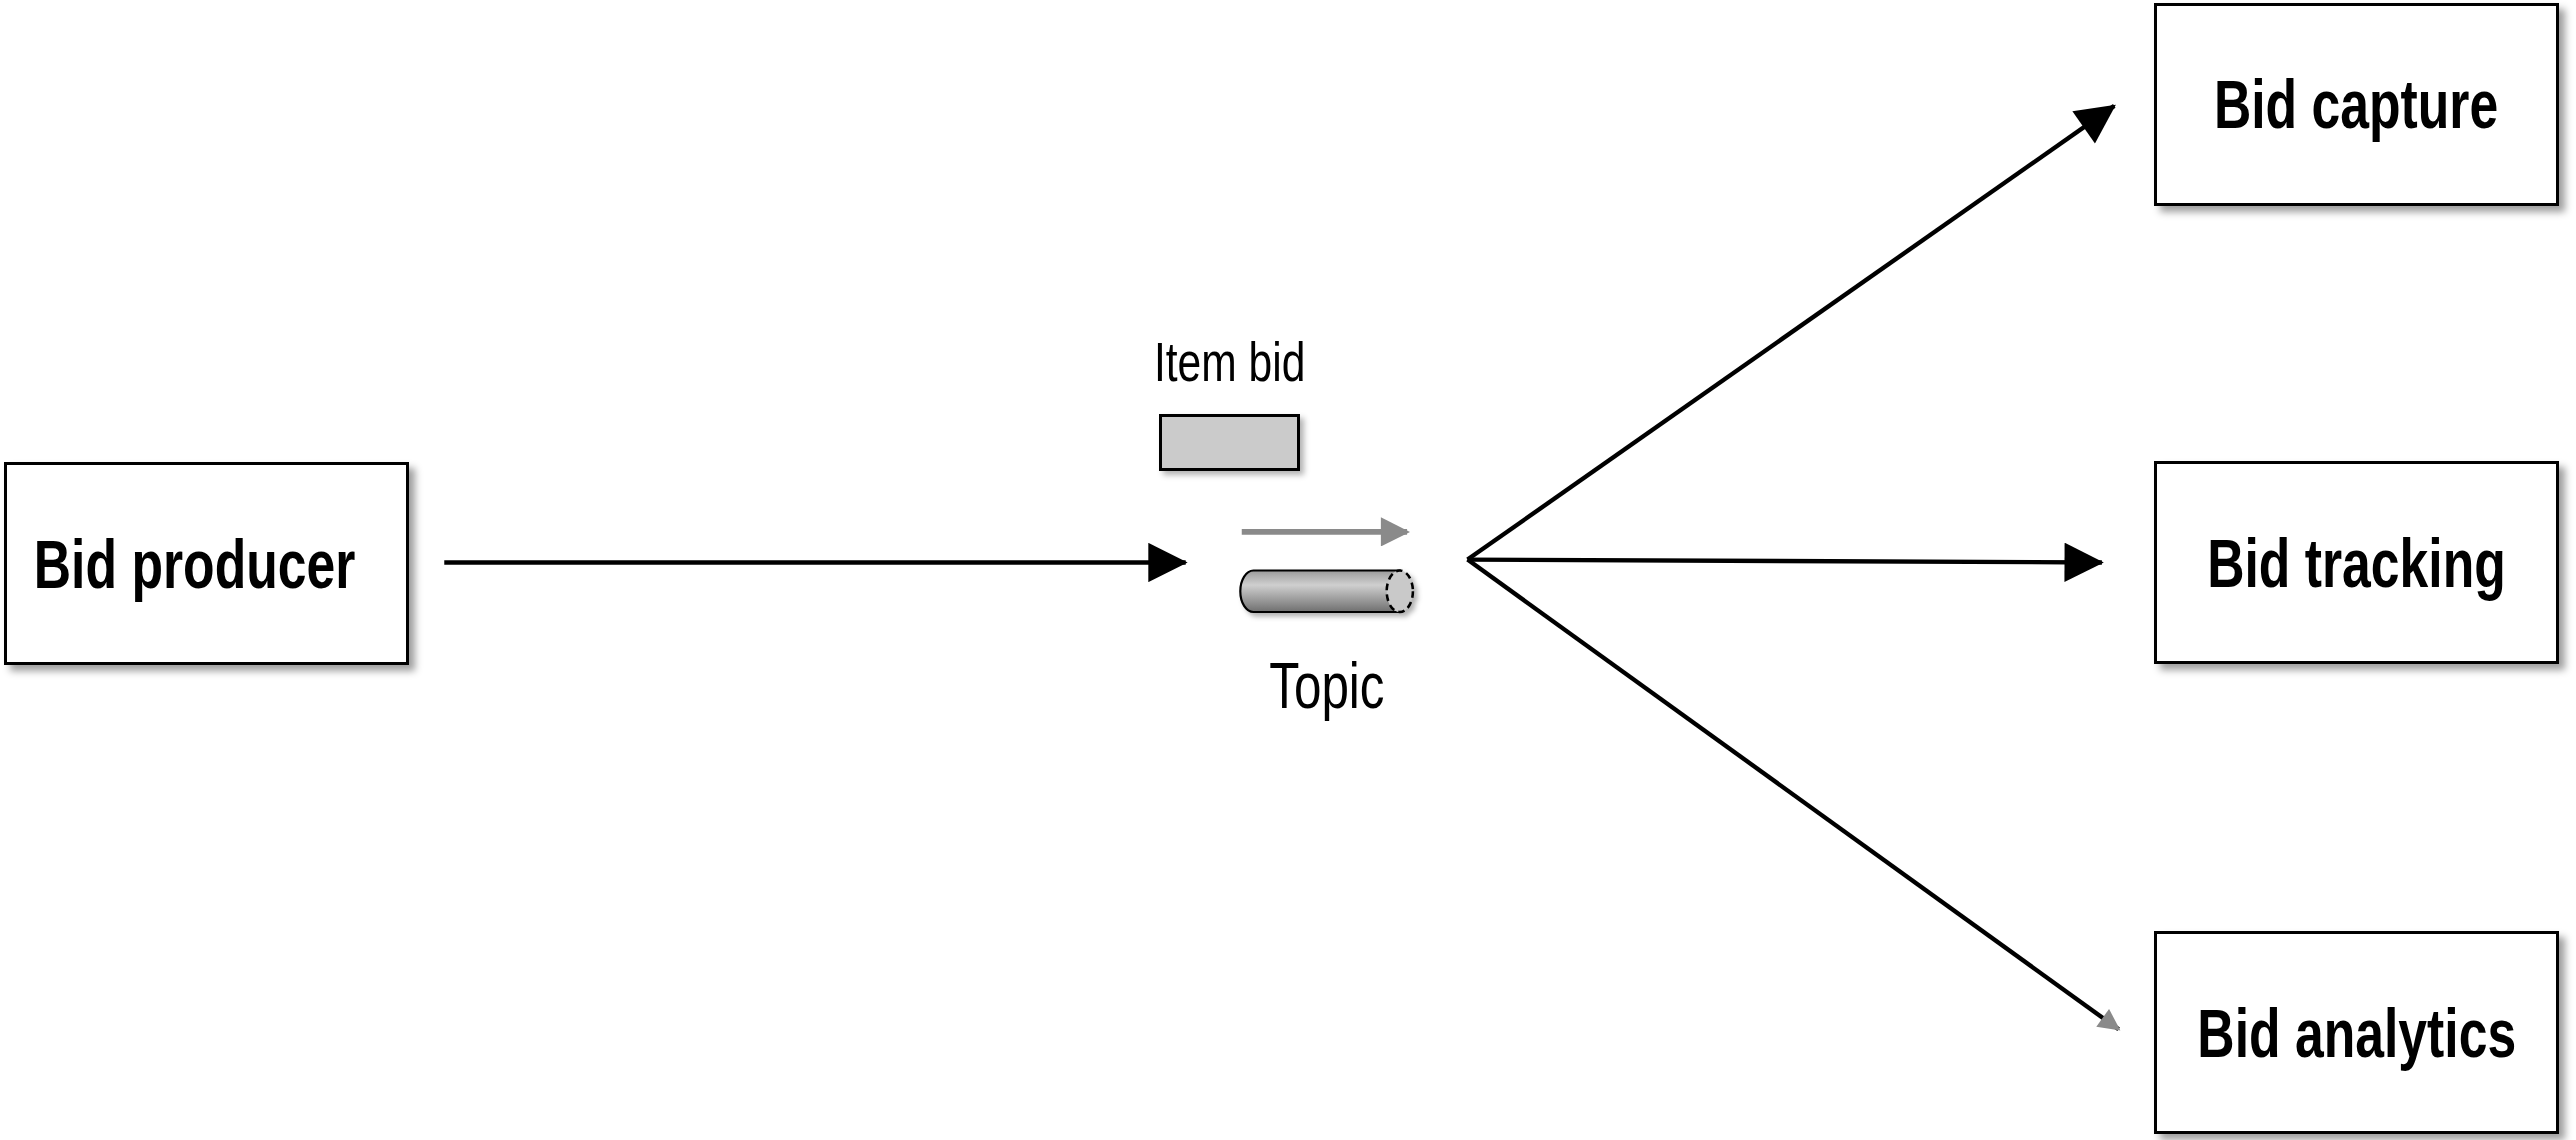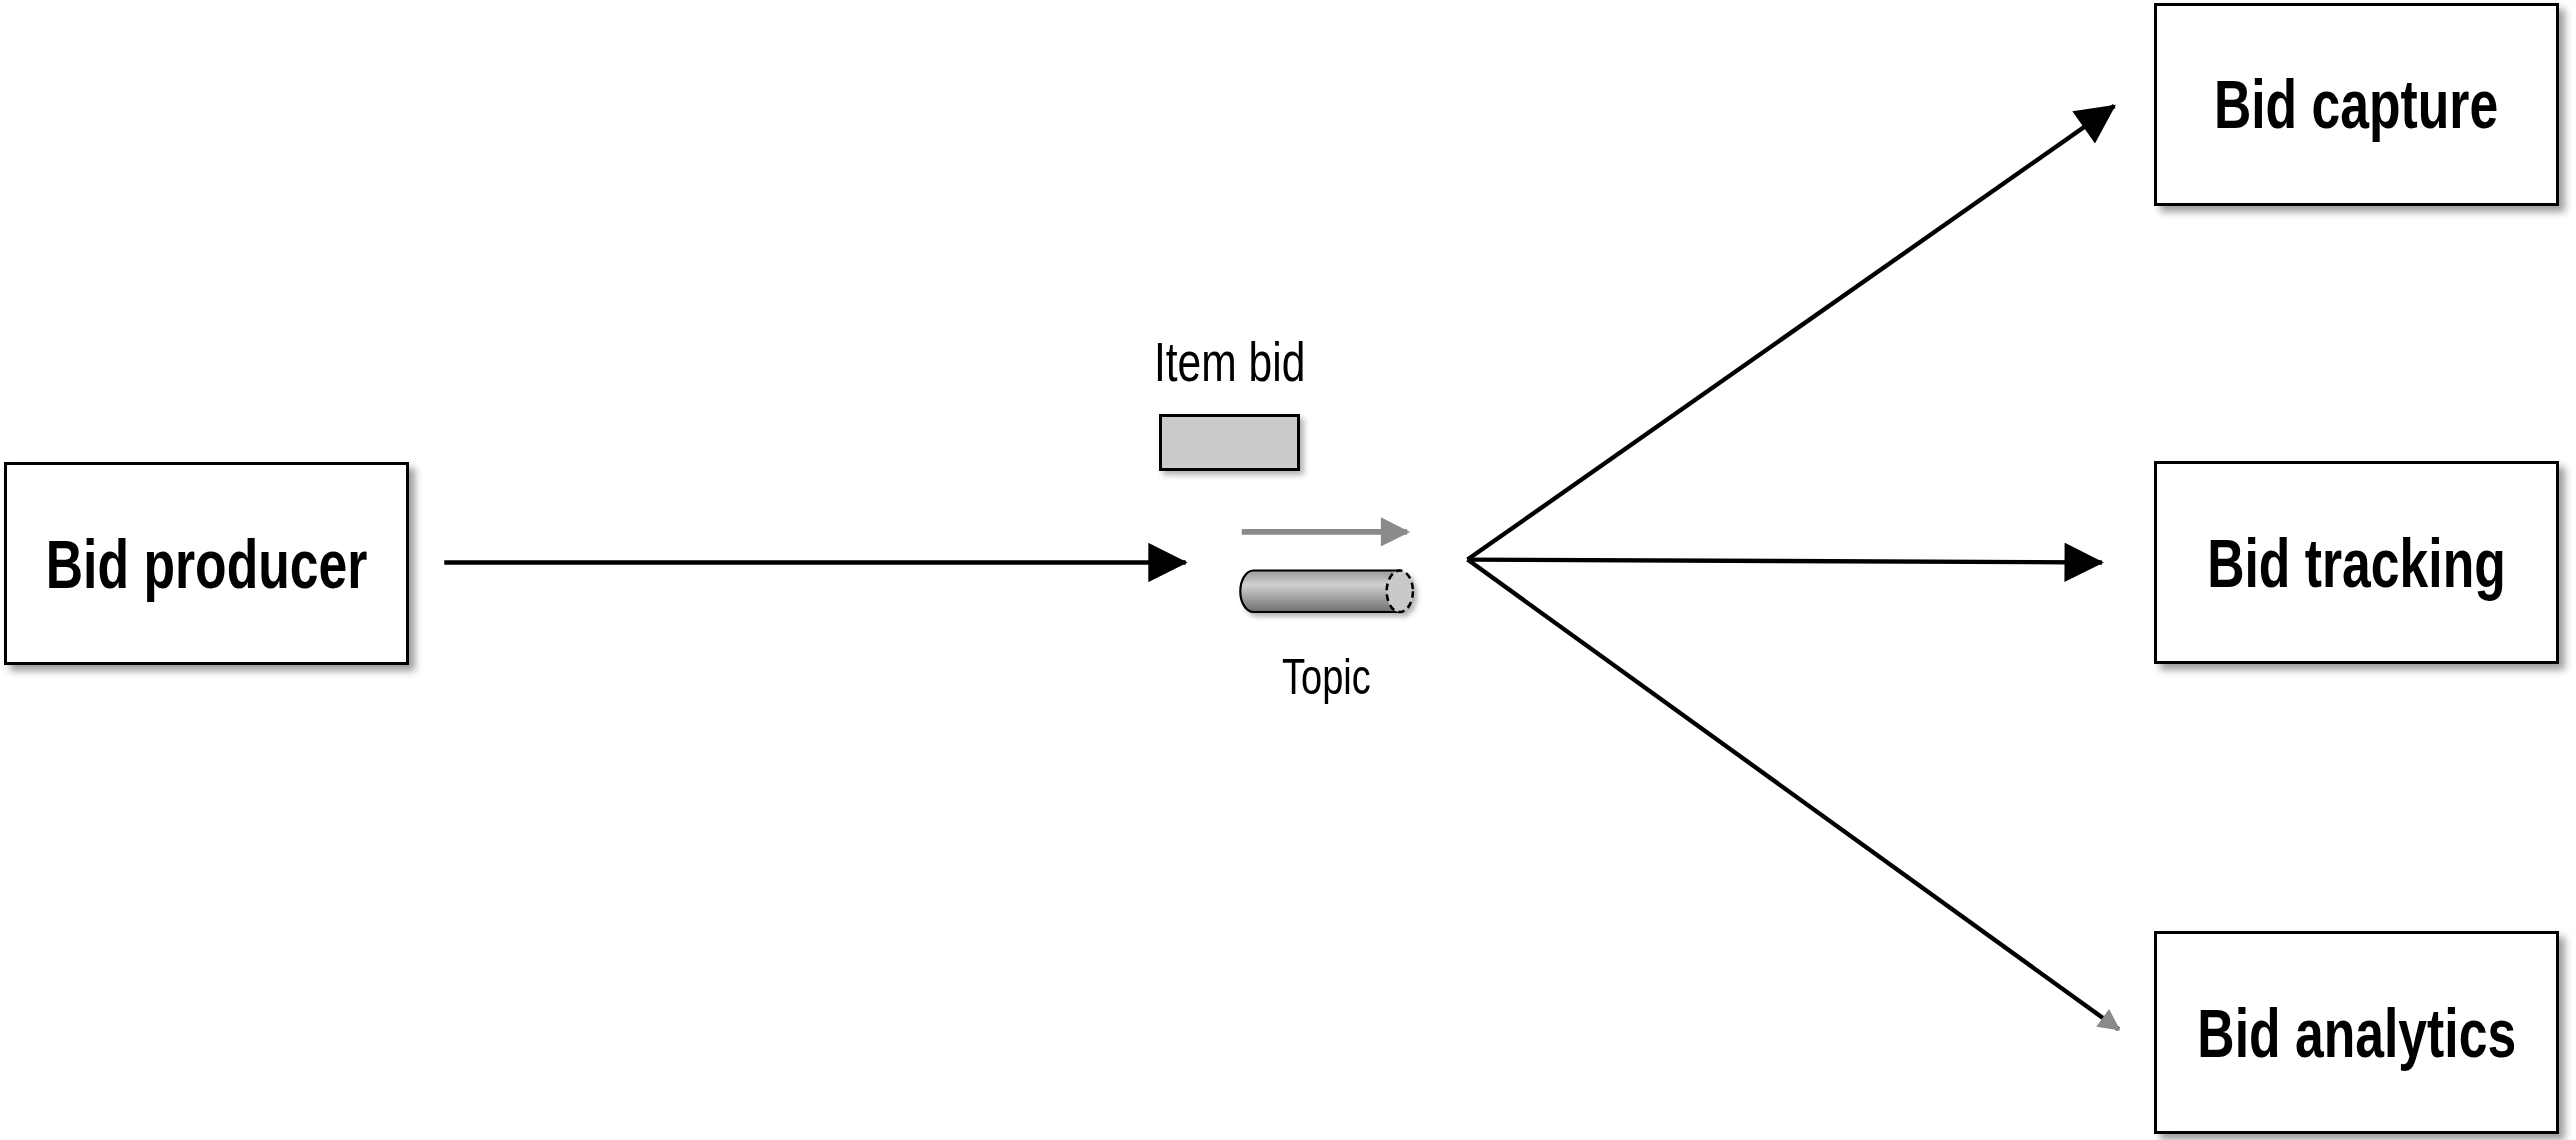--- a/index.html
+++ b/index.html
@@ -28,35 +28,35 @@
     justify-content: center;
   }
   .node-label {
     font-size: 68px;
     font-weight: bold;
     color: #000000;
     white-space: nowrap;
     transform: scaleX(0.76);
     transform-origin: 50% 50%;
   }
-  #producer-box  { left: 4.4px;    top: 462px; }
+  #producer-box  { left: 4.4px;    top: 462px; justify-content: flex-end; }
   #capture-box   { left: 2154px; top: 2.9px; }
   #tracking-box  { left: 2154px; top: 461px; }
   #analytics-box { left: 2154px; top: 894px; margin-top: 37px; }
 
   .float-label {
     position: absolute;
     width: 233px;
     text-align: center;
     color: #000000;
     font-weight: normal;
     white-space: nowrap;
   }
   #item-bid-label { left: 1113px; top: 329px; font-size: 56px; }
-  #topic-label    { left: 1210px; top: 648px; font-size: 50px; }
+  #topic-label    { left: 1210px; top: 648px; font-size: 65px; }
   .float-label span {
     display: inline-block;
     transform: scaleX(0.76);
     transform-origin: 50% 50%;
   }
   #message-rect {
     position: absolute;
     left: 1159px; top: 414px;
     width: 135px; height: 51px;
     border: 3.6px solid #000000;

